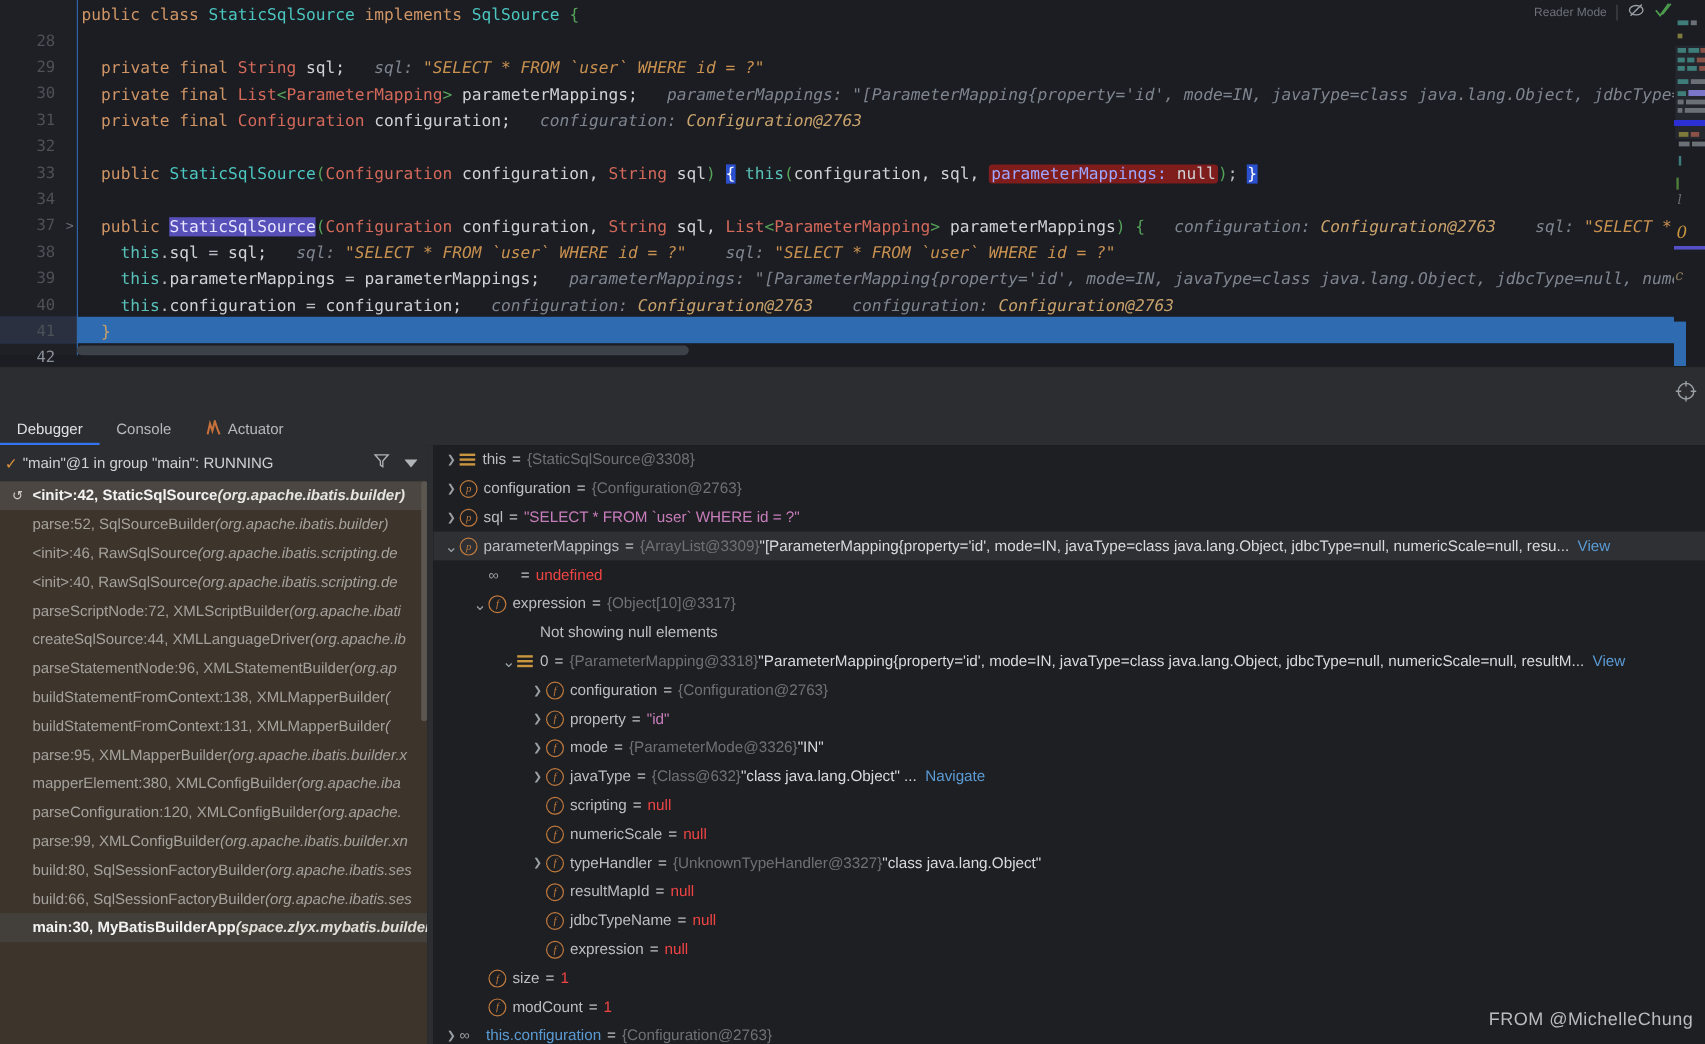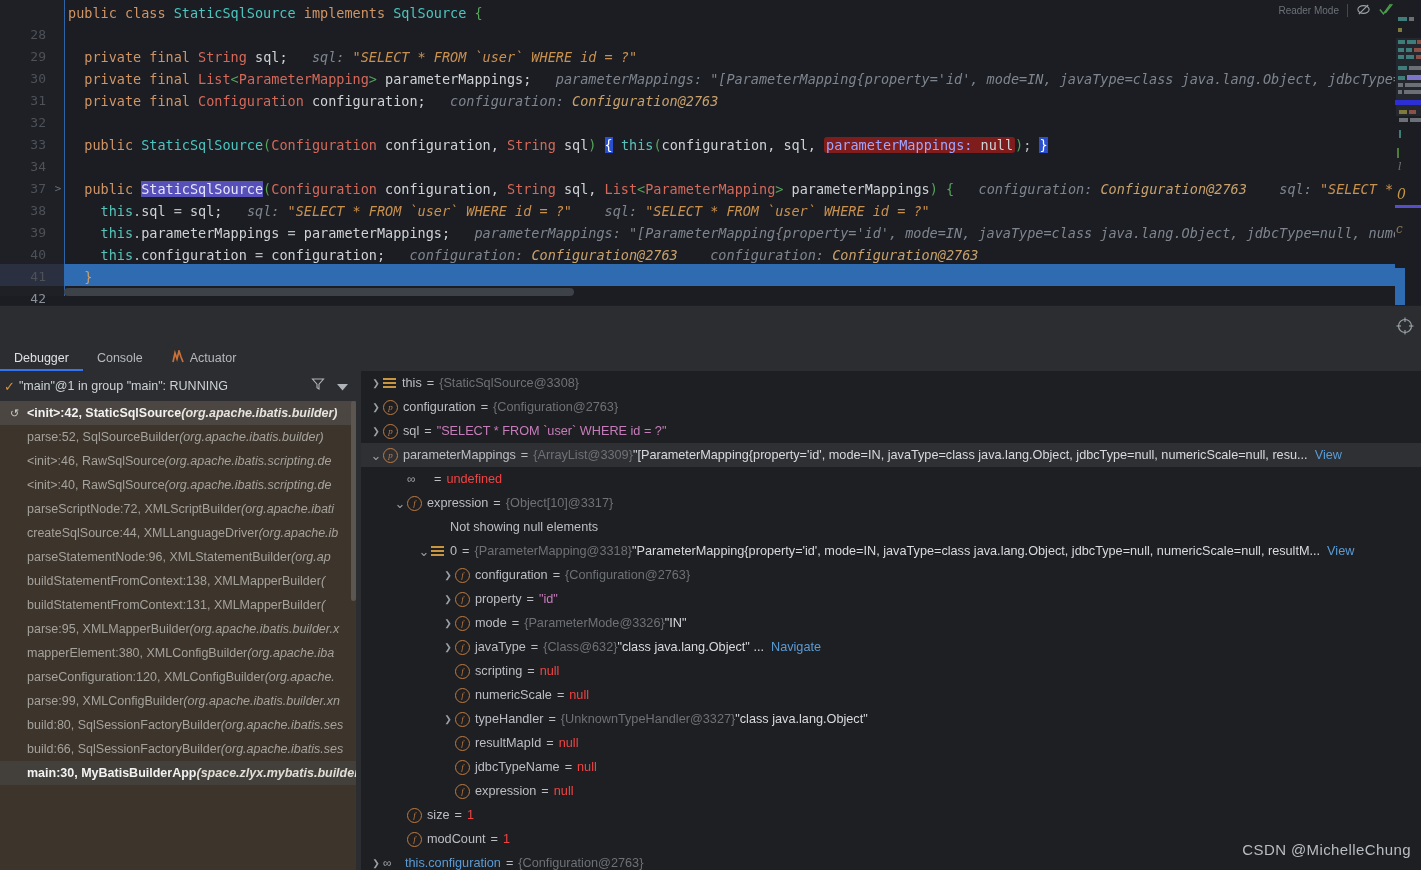--- a/index.html
+++ b/index.html
@@ -651,15 +651,15 @@
       </div>
       <div class="var-row" style="padding-left: 8px;">
         <span class="arrow">❯</span>
         <span class="badge-link">∞</span>
         <span class="v-name blue">this.configuration</span>
         <span class="v-eq">=</span>
         <span class="v-ref">{Configuration@2763} </span>
       </div>
     </div>
 
-  <div class="watermark">CSDN @MichelleChung</div>
+  <div class="watermark">FROM @MichelleChung</div>
 
 </div>
 
 </body></html>

